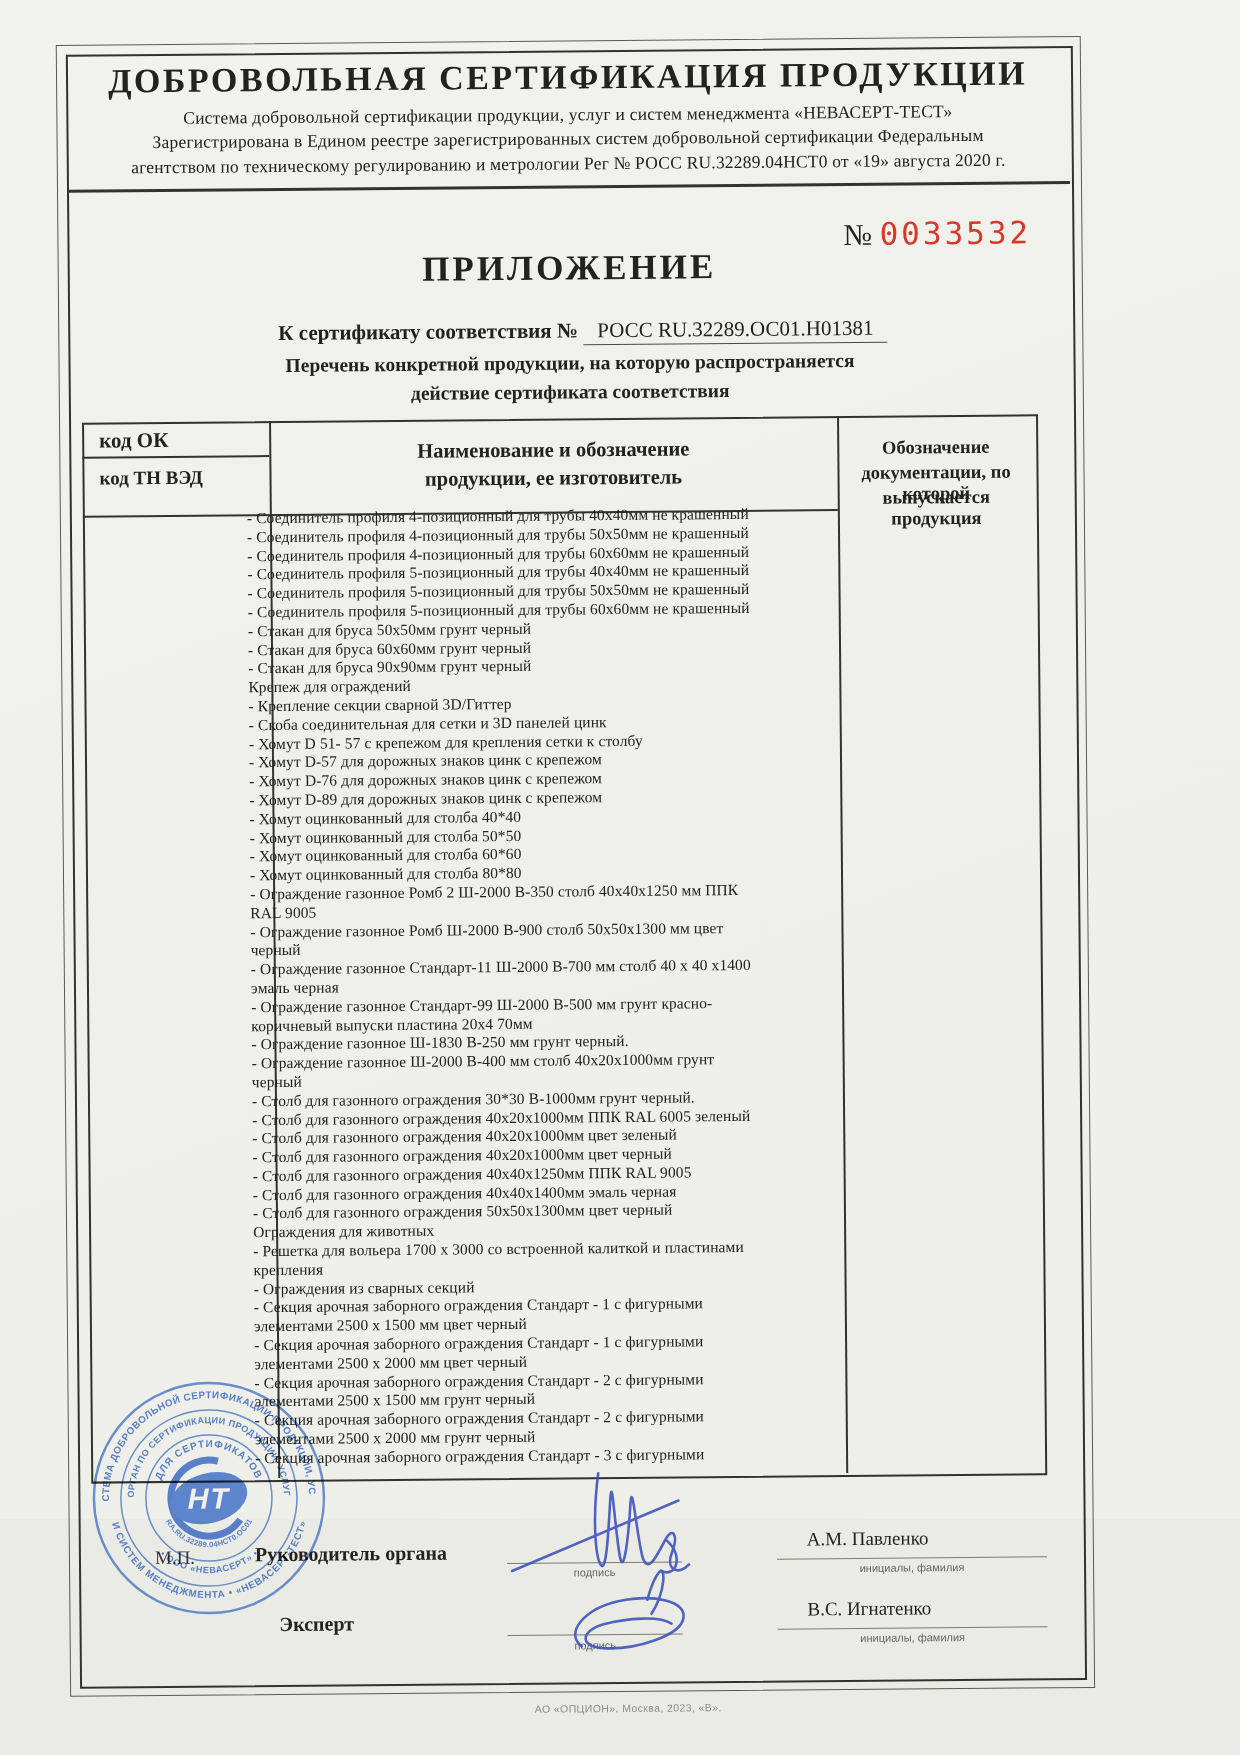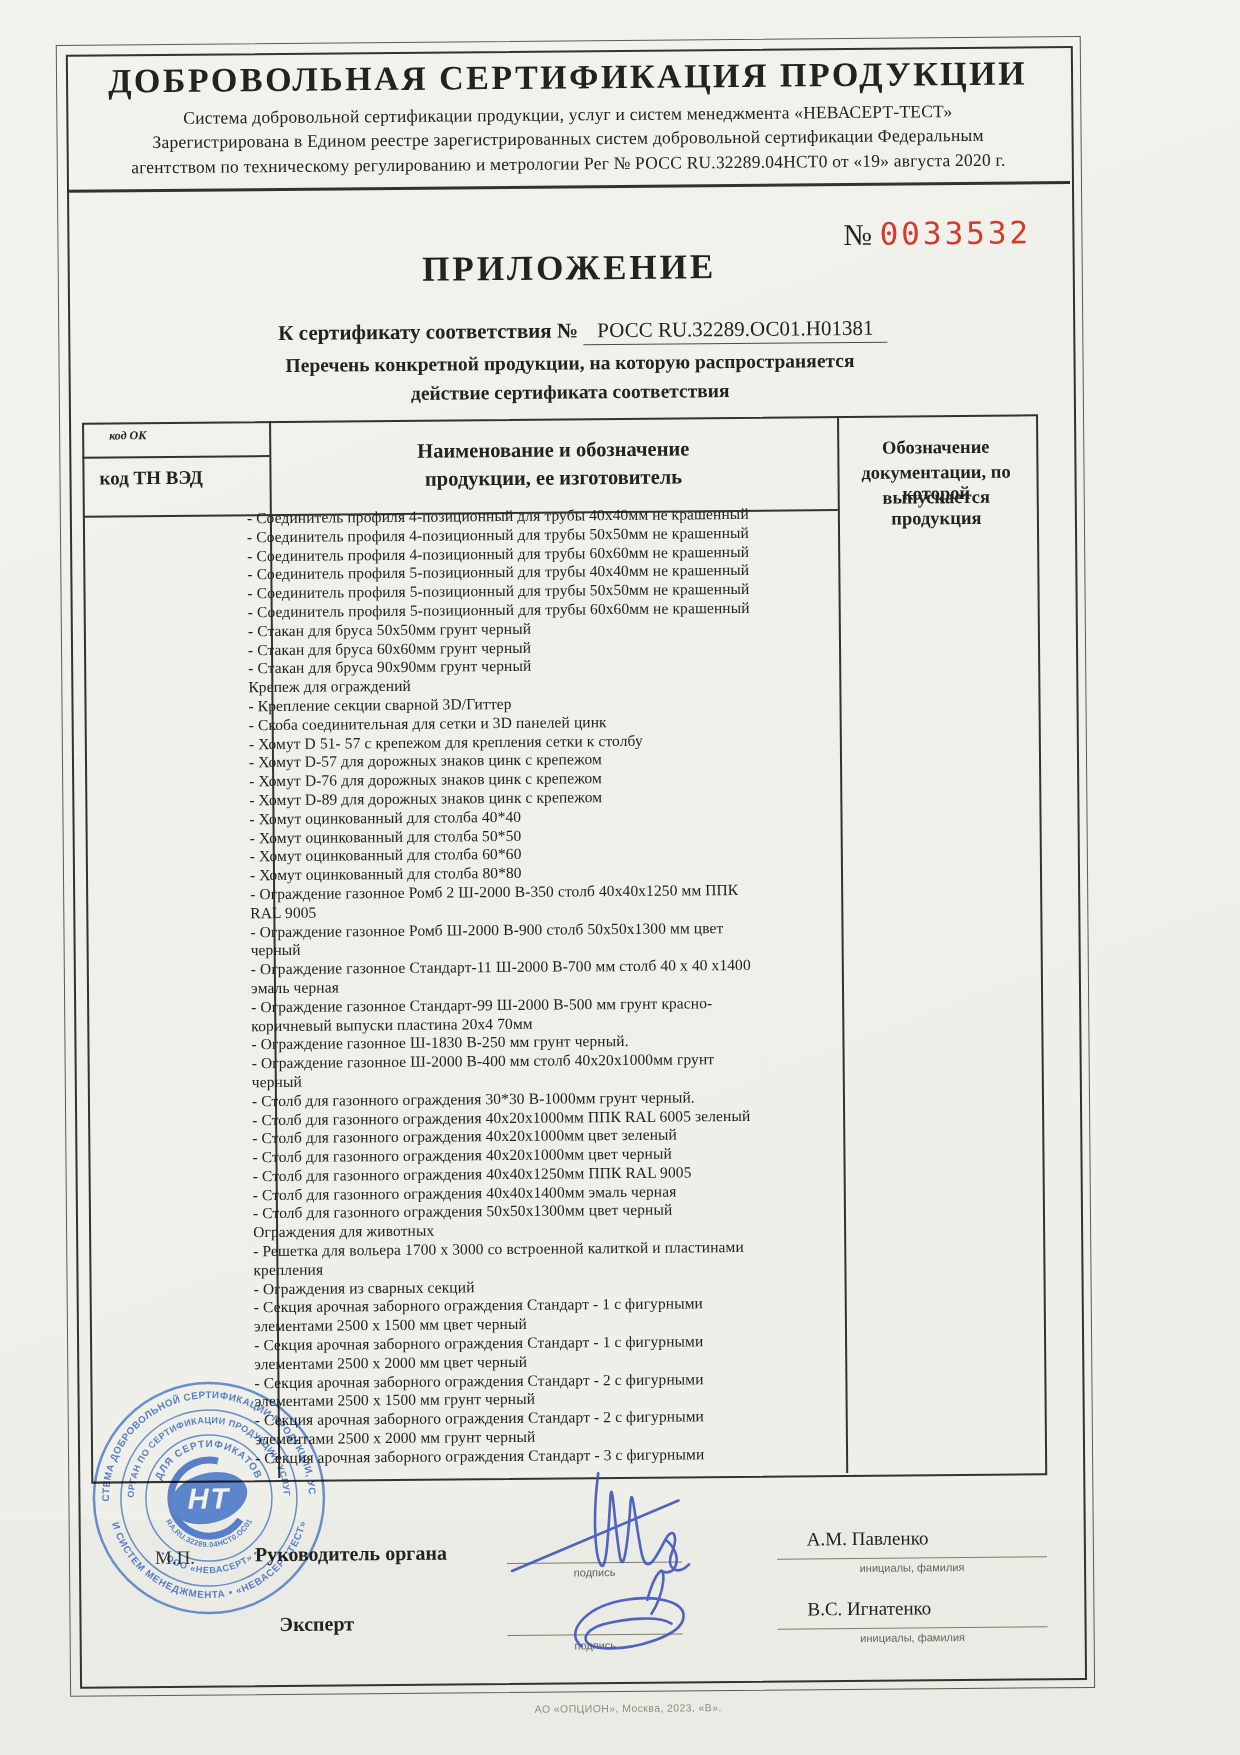--- a/index.html
+++ b/index.html
@@ -60,21 +60,21 @@
   </div>
   <div class="abs subtitle" style="top:352px;">Перечень конкретной продукции, на которую распространяется</div>
   <div class="abs subtitle" style="top:381px;">действие сертификата соответствия</div>
 
   <div class="abs" style="left:85px;top:418px;width:952px;height:1057px;border:2px solid #33322c;"></div>
   <div class="abs vline" style="left:272px;top:418px;height:1057px;"></div>
   <div class="abs vline" style="left:840px;top:418px;height:1057px;"></div>
   <div class="abs hline" style="left:85px;top:452px;width:187px;"></div>
   <div class="abs hline" style="left:85px;top:511px;width:755px;"></div>
 
-  <div class="abs th" style="left:112px;top:424px;font-size:12px;font-style:italic;">код ОК</div>
+  <div class="abs th" style="left:102px;top:424px;font-size:21px;">код ОК</div>
   <div class="abs th" style="left:102px;top:463px;font-size:19px;text-align:center;">код ТН ВЭД</div>
   <div class="abs th" style="left:272px;top:438px;width:568px;text-align:center;font-size:20.5px;">Наименование и обозначение</div>
   <div class="abs th" style="left:272px;top:466px;width:568px;text-align:center;font-size:20.5px;">продукции, ее изготовитель</div>
   <div class="abs th" style="left:840px;top:440px;width:197px;text-align:center;font-size:18.5px;">Обозначение</div>
   <div class="abs th" style="left:840px;top:465px;width:197px;text-align:center;font-size:18.5px;">документации, по которой</div>
   <div class="abs th" style="left:840px;top:490px;width:197px;text-align:center;font-size:18.5px;">выпускается продукция</div>
 
   <div class="abs products">
         <div>- Соединитель профиля 4-позиционный для трубы 40х40мм не крашенный</div>
         <div>- Соединитель профиля 4-позиционный для трубы 50х50мм не крашенный</div>

